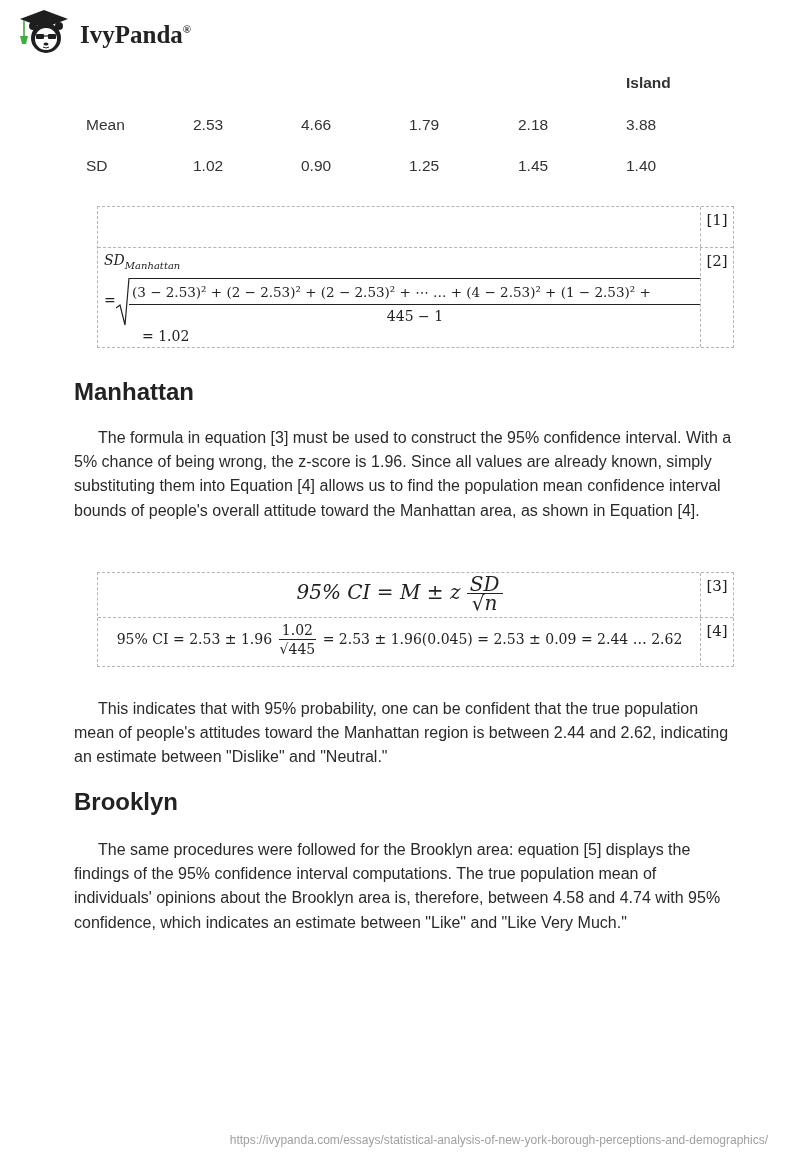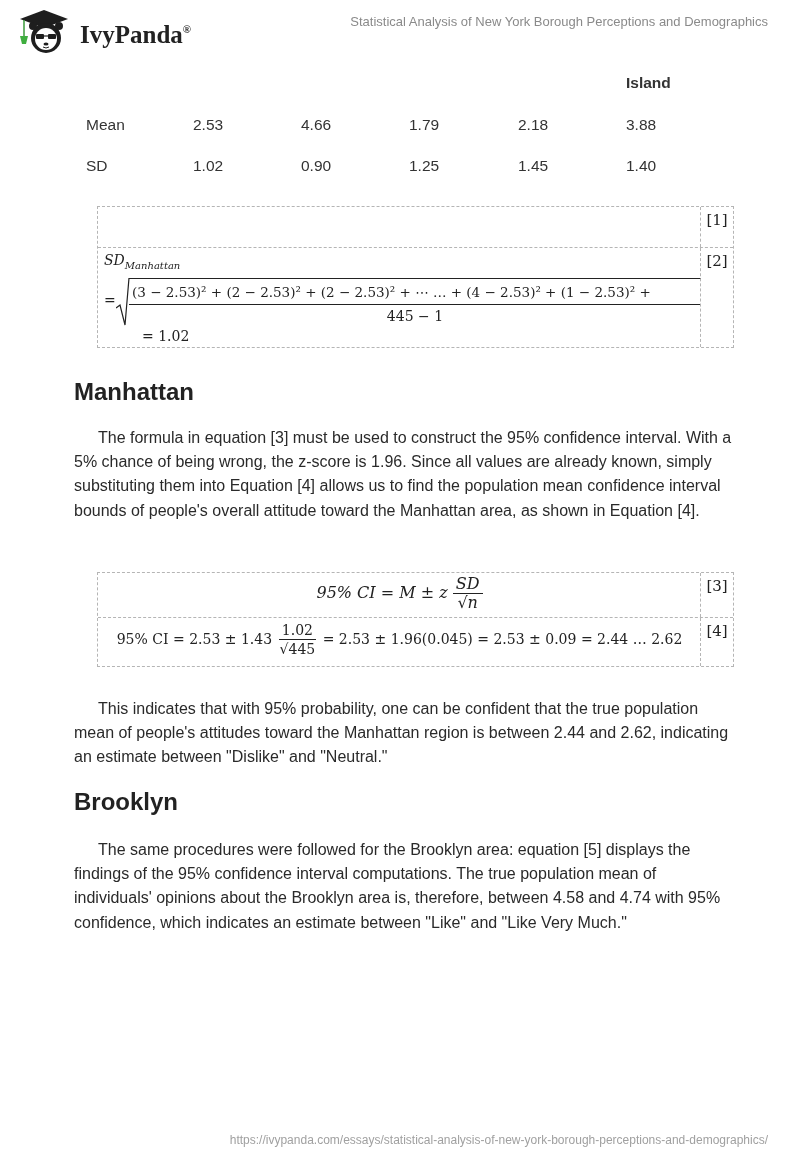--- a/index.html
+++ b/index.html
@@ -47,21 +47,20 @@
         <rect x="32" y="26" width="8" height="5" rx="1" fill="#1e1e1e"></rect>
         <line x1="28" y1="28" x2="32" y2="28" stroke="#1e1e1e" stroke-width="1.2"></line>
         <ellipse cx="30" cy="36" rx="2.5" ry="1.6" fill="#1e1e1e"></ellipse>
         <path d="M27,39 Q30,41 33,39" stroke="#1e1e1e" stroke-width="1" fill="none"></path>
         <circle cx="17" cy="18" r="4" fill="#1e1e1e"></circle>
         <circle cx="43" cy="18" r="4" fill="#1e1e1e"></circle>
       </svg>
     </div>
     <span class="logo-text"><span>IvyPanda</span><sup>®</sup></span>
   </div>
-  <div class="doc-title">Statistical Analysis of New York Borough Perceptions and Demographics</div>
 </div>
 
 <div class="table">
   <div class="row" style="top:0">
     <span class="cell bold" style="left:540px">Island</span>
   </div>
   <div class="row" style="top:42px">
     <span class="cell" style="left:0">Mean</span>
     <span class="cell" style="left:107px">2.53</span>
     <span class="cell" style="left:215px">4.66</span>
@@ -99,32 +98,32 @@
     <div class="eqnum">[2]</div>
   </div>
 </div>
 
 <div class="h2" style="top:378px;">Manhattan</div>
 
 <div class="para" style="top:426px;"><span class="indent"></span><span>The formula in equation [3] must be used to construct the 95% confidence interval. With a 5% chance of being wrong, the z-score is 1.96. Since all values are already known, simply substituting them into Equation [4] allows us to find the population mean confidence interval bounds of people's overall attitude toward the Manhattan area, as shown in Equation [4].</span></div>
 
 <div class="eqbox" style="top:572px;">
   <div class="eqrow" style="height:44px;">
-    <div style="position:absolute; left:0; width:603px; top:2px; text-align:center; font-size:16px;">
+    <div style="position:absolute; left:0; width:603px; top:2px; text-align:center; font-size:20px;">
       <span class="it">95% CI = M ± z</span>
       <span class="frac">
         <span class="num it">SD</span>
         <span class="den it">√n</span>
       </span>
     </div>
     <div class="eqnum">[3]</div>
   </div>
   <div class="eqrow" style="height:48px;">
     <div style="position:absolute; left:0; width:603px; top:3px; text-align:center; font-size:14px; white-space:nowrap;">
-      <span>95% CI = 2.53 ± 1.43</span>
+      <span>95% CI = 2.53 ± 1.96</span>
       <span class="frac">
         <span class="num">1.02</span>
         <span class="den">√445</span>
       </span>
       <span>= 2.53 ± 1.96(0.045) = 2.53 ± 0.09 = 2.44 … 2.62</span>
     </div>
     <div class="eqnum">[4]</div>
   </div>
 </div>
 

